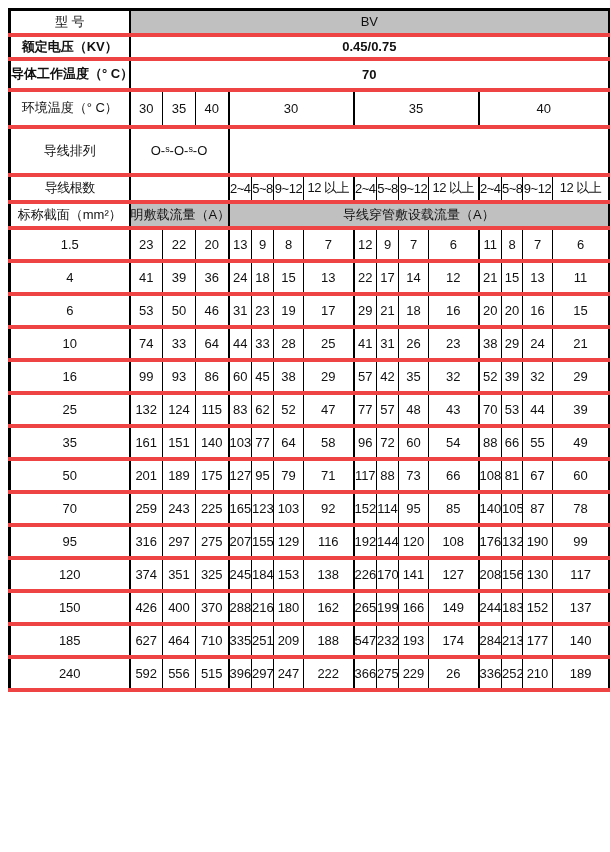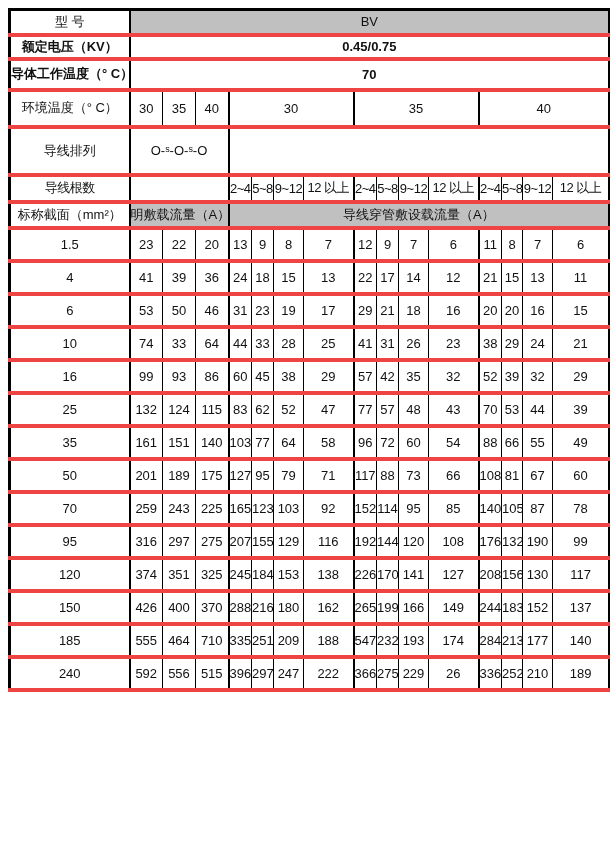--- a/index.html
+++ b/index.html
@@ -334,21 +334,21 @@
           <td>199</td>
           <td>166</td>
           <td>149</td>
           <td class="gs">244</td>
           <td>183</td>
           <td>152</td>
           <td>137</td>
         </tr>
         <tr>
           <td>185</td>
-          <td class="gs">555</td>
+          <td class="gs">627</td>
           <td>464</td>
           <td>710</td>
           <td class="gs">335</td>
           <td>251</td>
           <td>209</td>
           <td>188</td>
           <td class="gs">547</td>
           <td>232</td>
           <td>193</td>
           <td>174</td>

